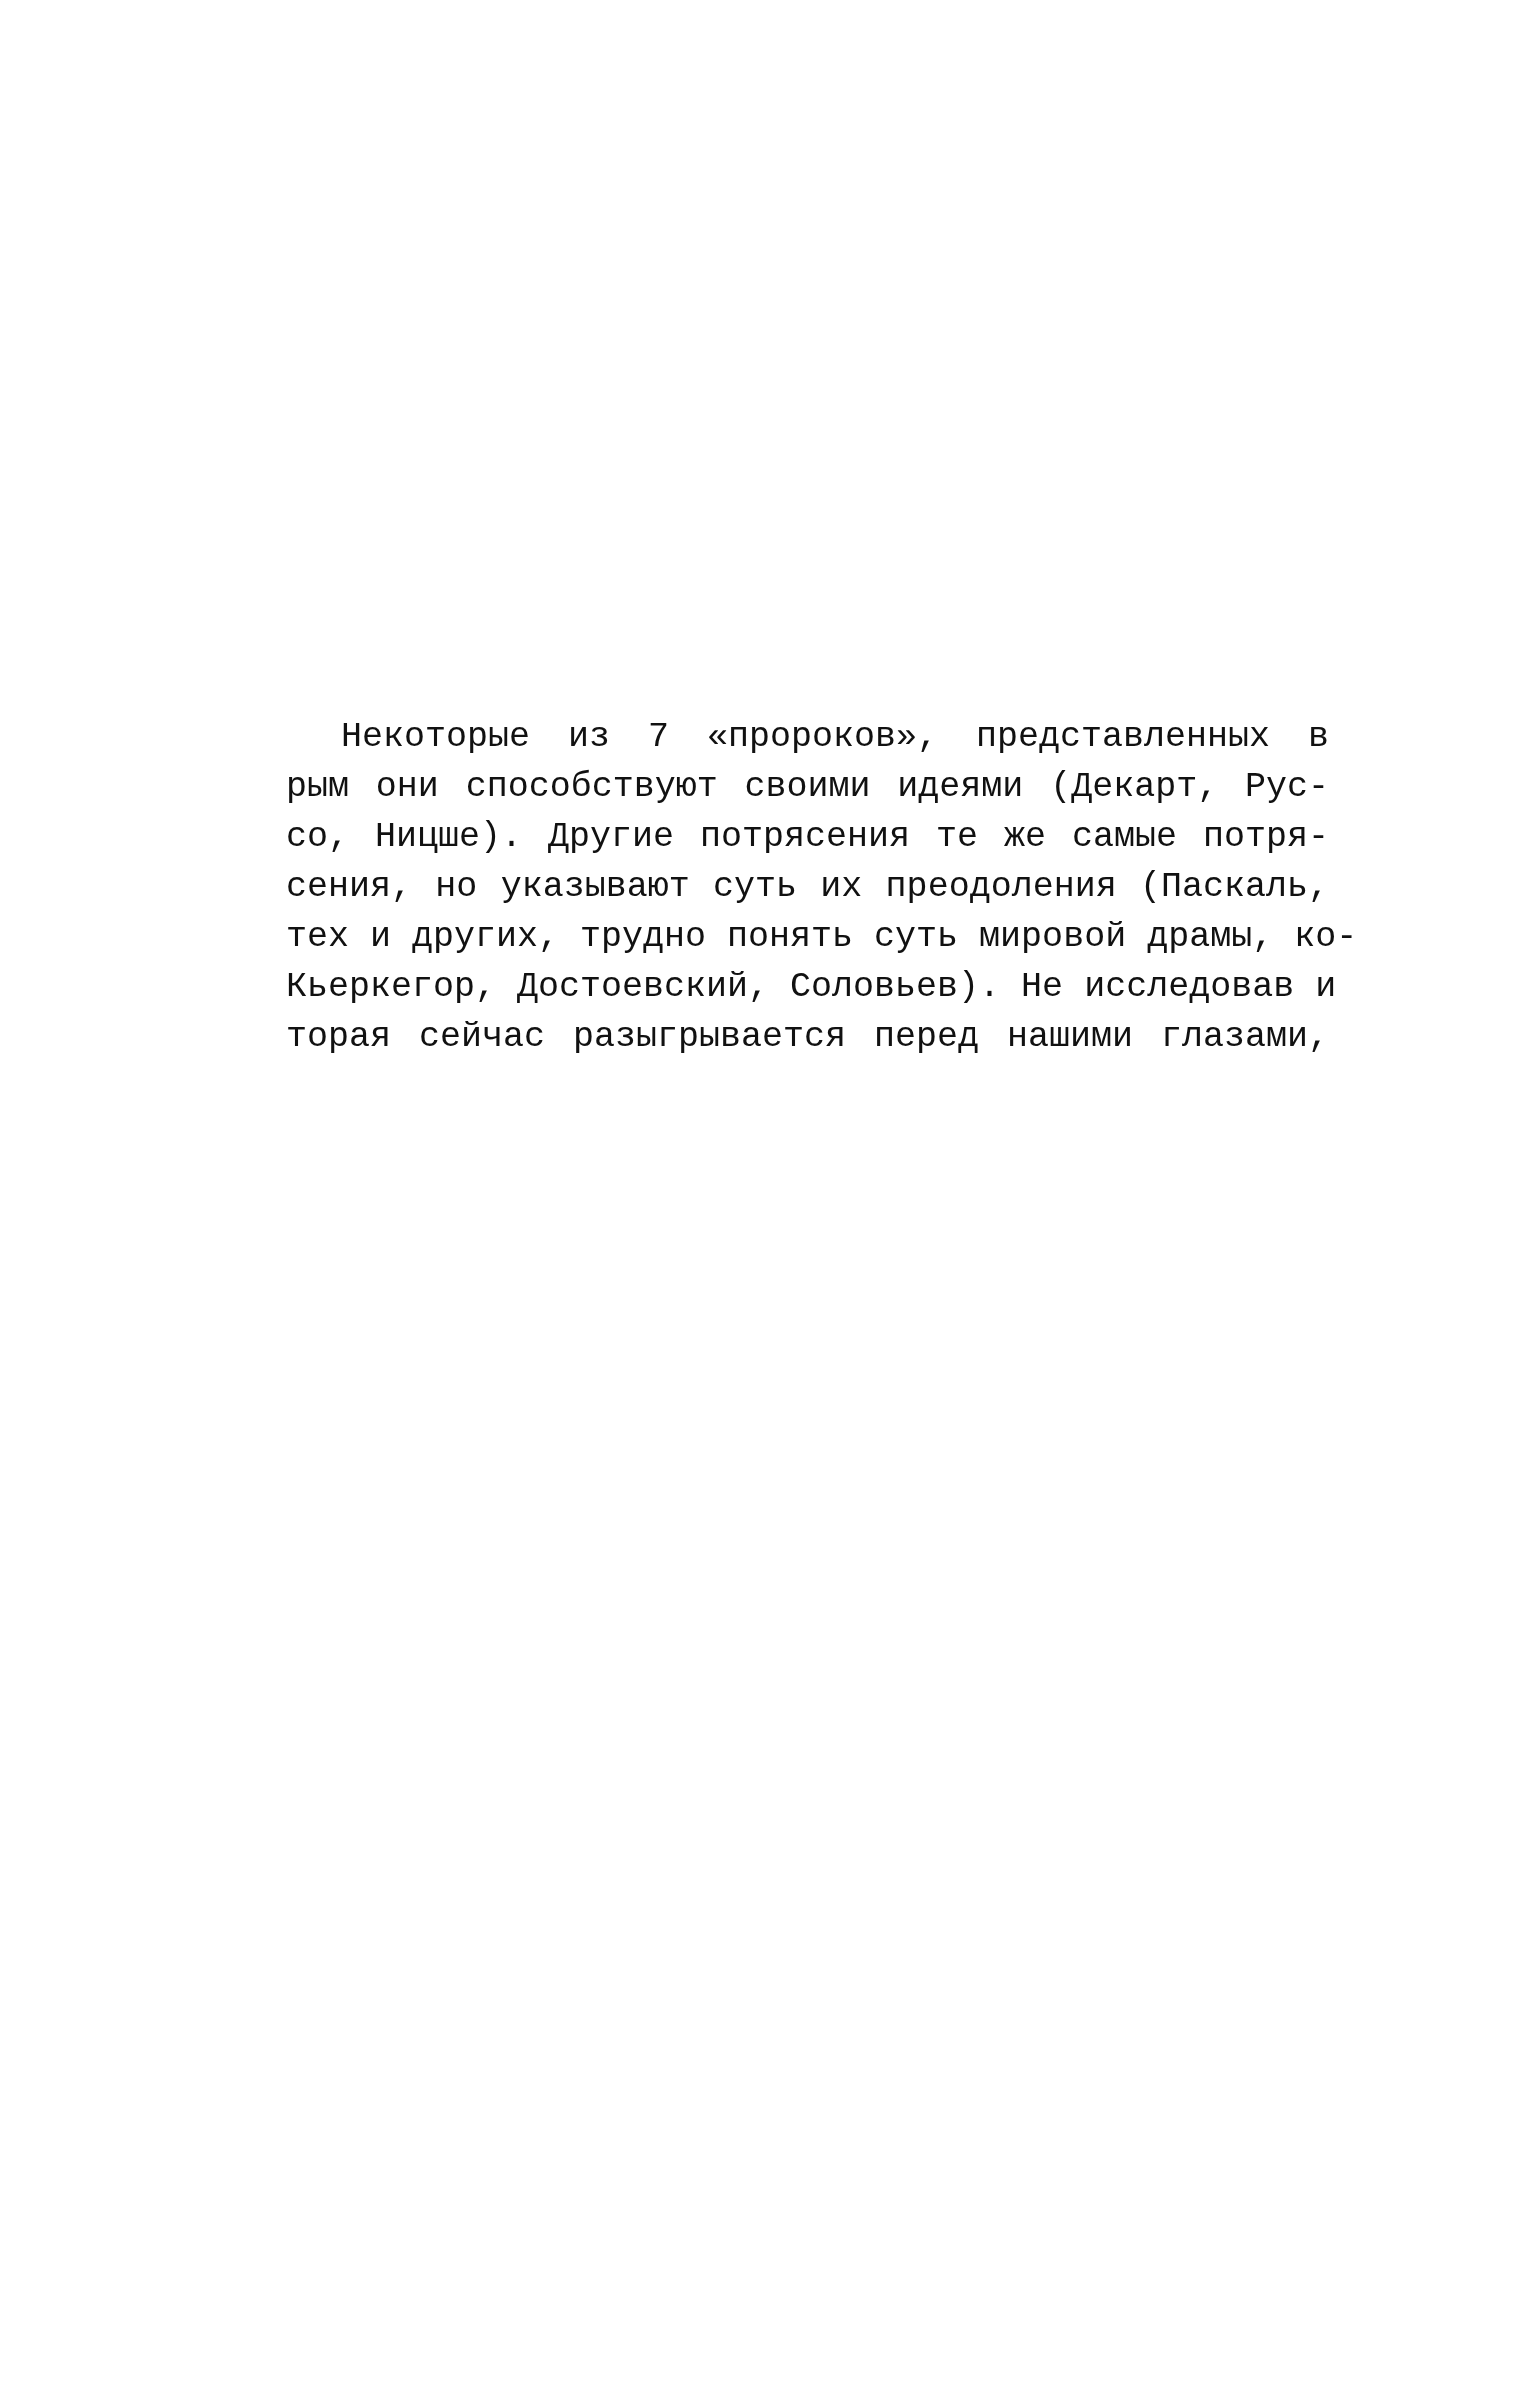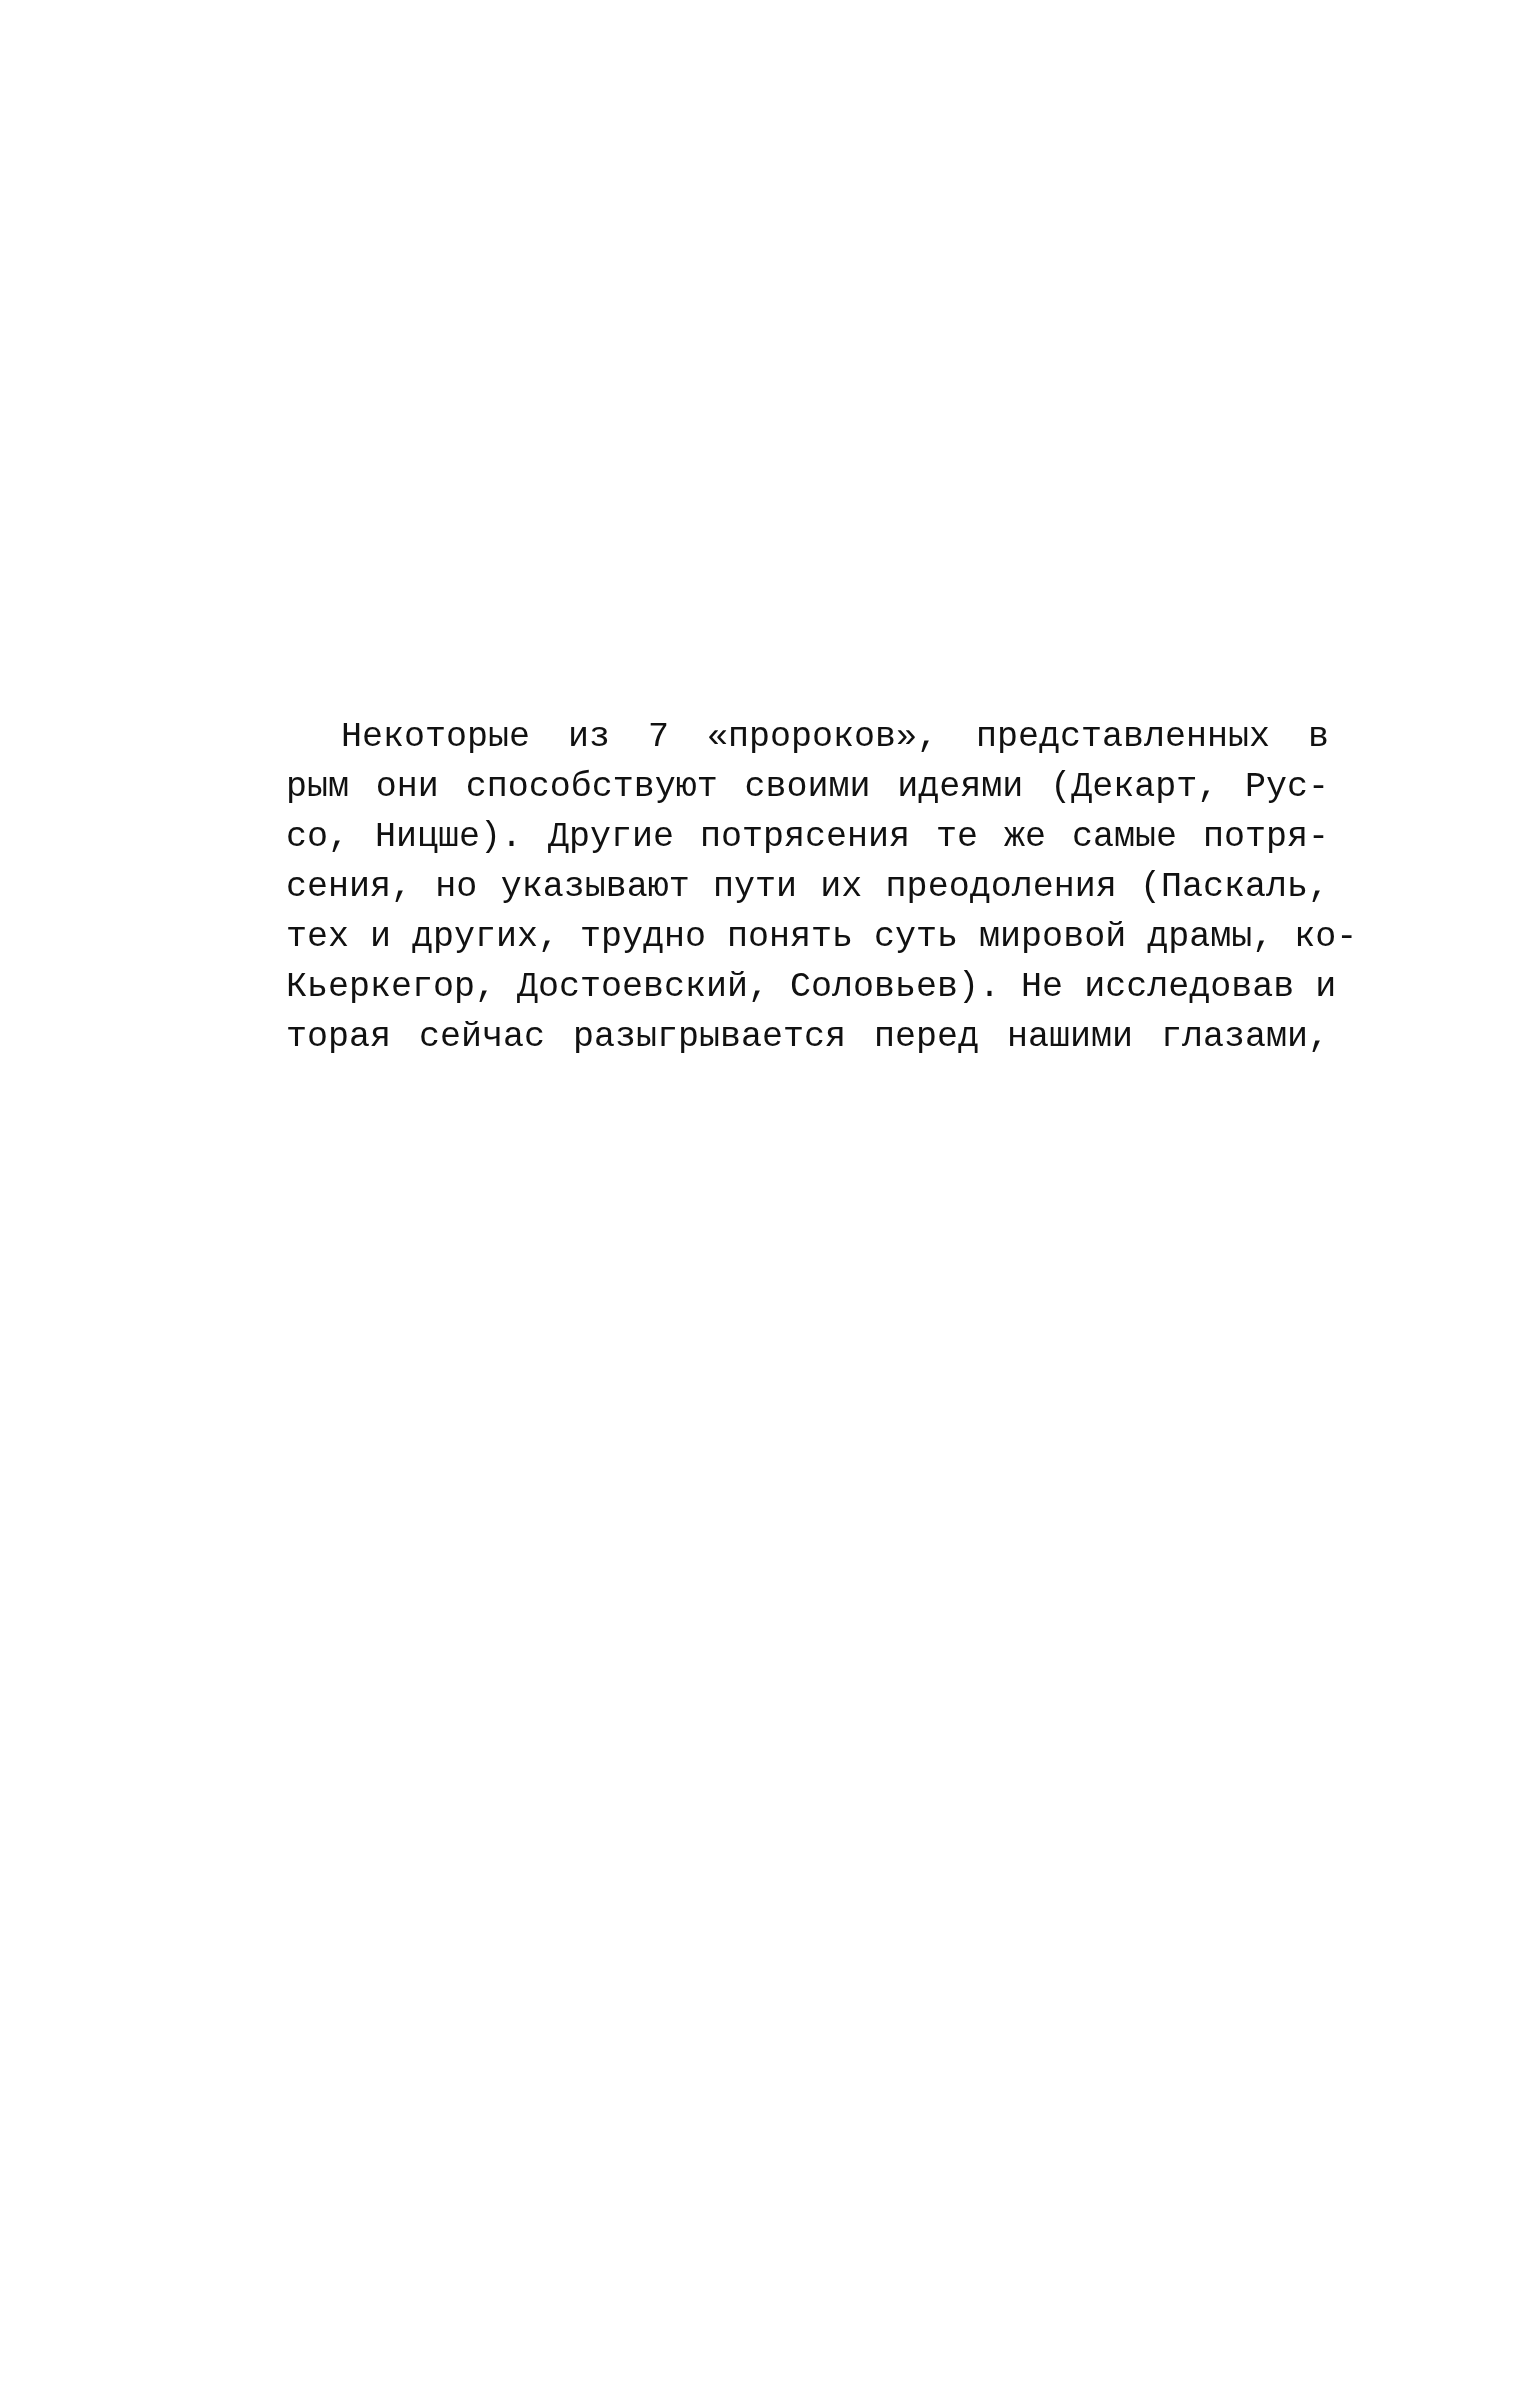--- a/index.html
+++ b/index.html
@@ -48,19 +48,19 @@
     }
   </style>
 </head>
 <body>
 
 <div class="page">
   <div class="text-block">
     <span class="line indent">Некоторые из 7 «пророков», представленных в</span>
     <span class="line">рым они способствуют своими идеями (Декарт, Рус-</span>
     <span class="line">со, Ницше). Другие потрясения те же самые потря-</span>
-    <span class="line">сения, но указывают пути их преодоления (Паскаль,</span>
+    <span class="line">сения, но указывают суть их преодоления (Паскаль,</span>
     <span class="line">тех и других, трудно понять суть мировой драмы, ко-</span>
     <span class="line">Кьеркегор, Достоевский, Соловьев). Не исследовав и</span>
     <span class="line">торая сейчас разыгрывается перед нашими глазами,</span>
   </div>
 </div>
 
 
 </body></html>

